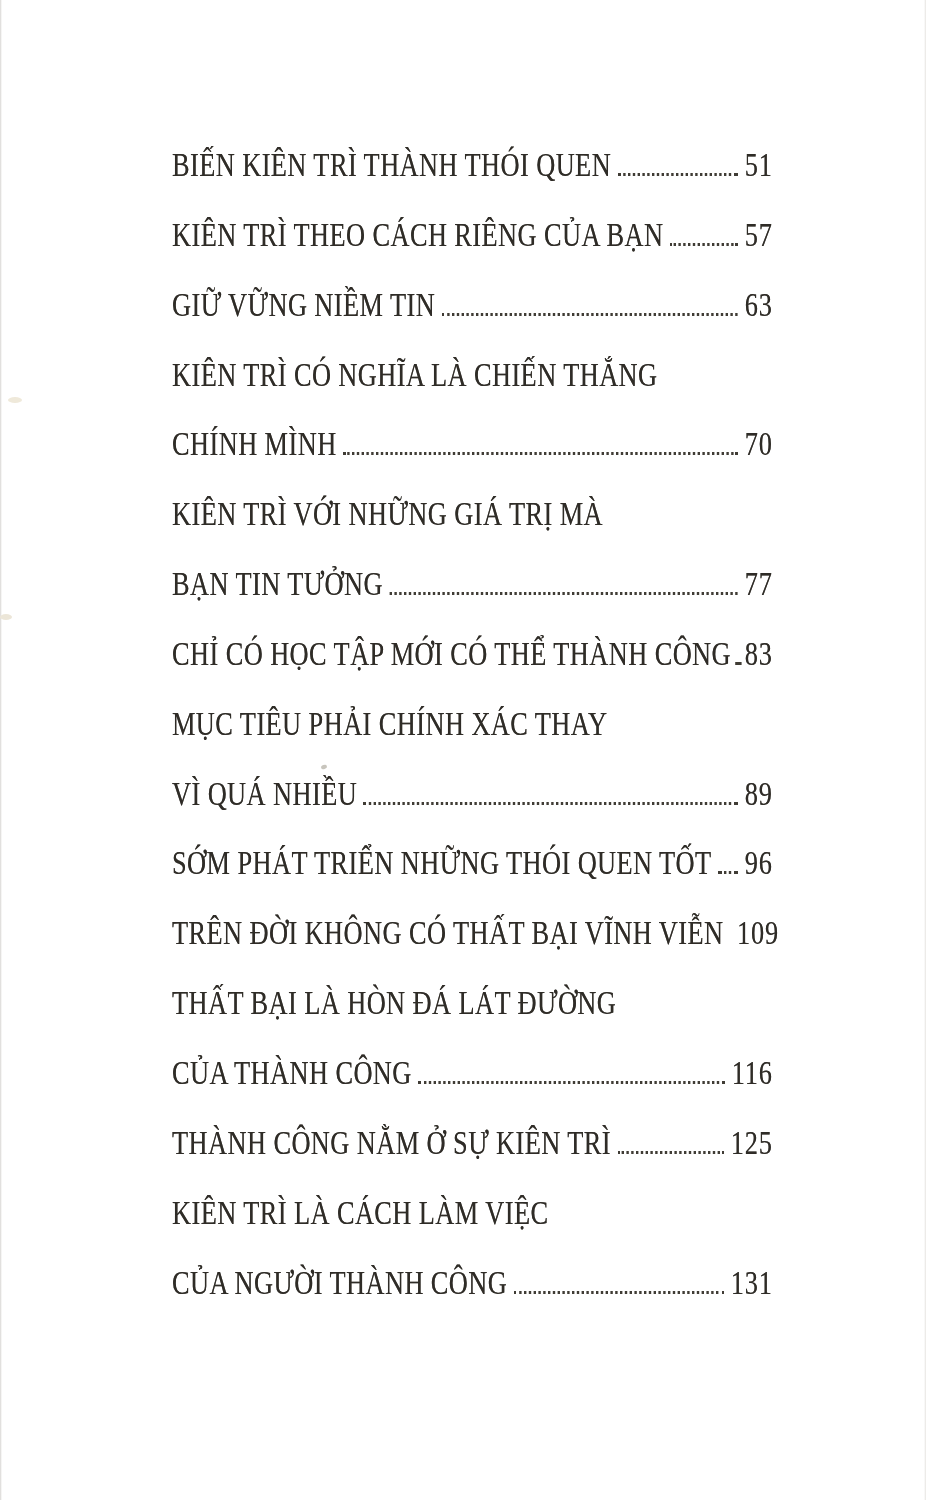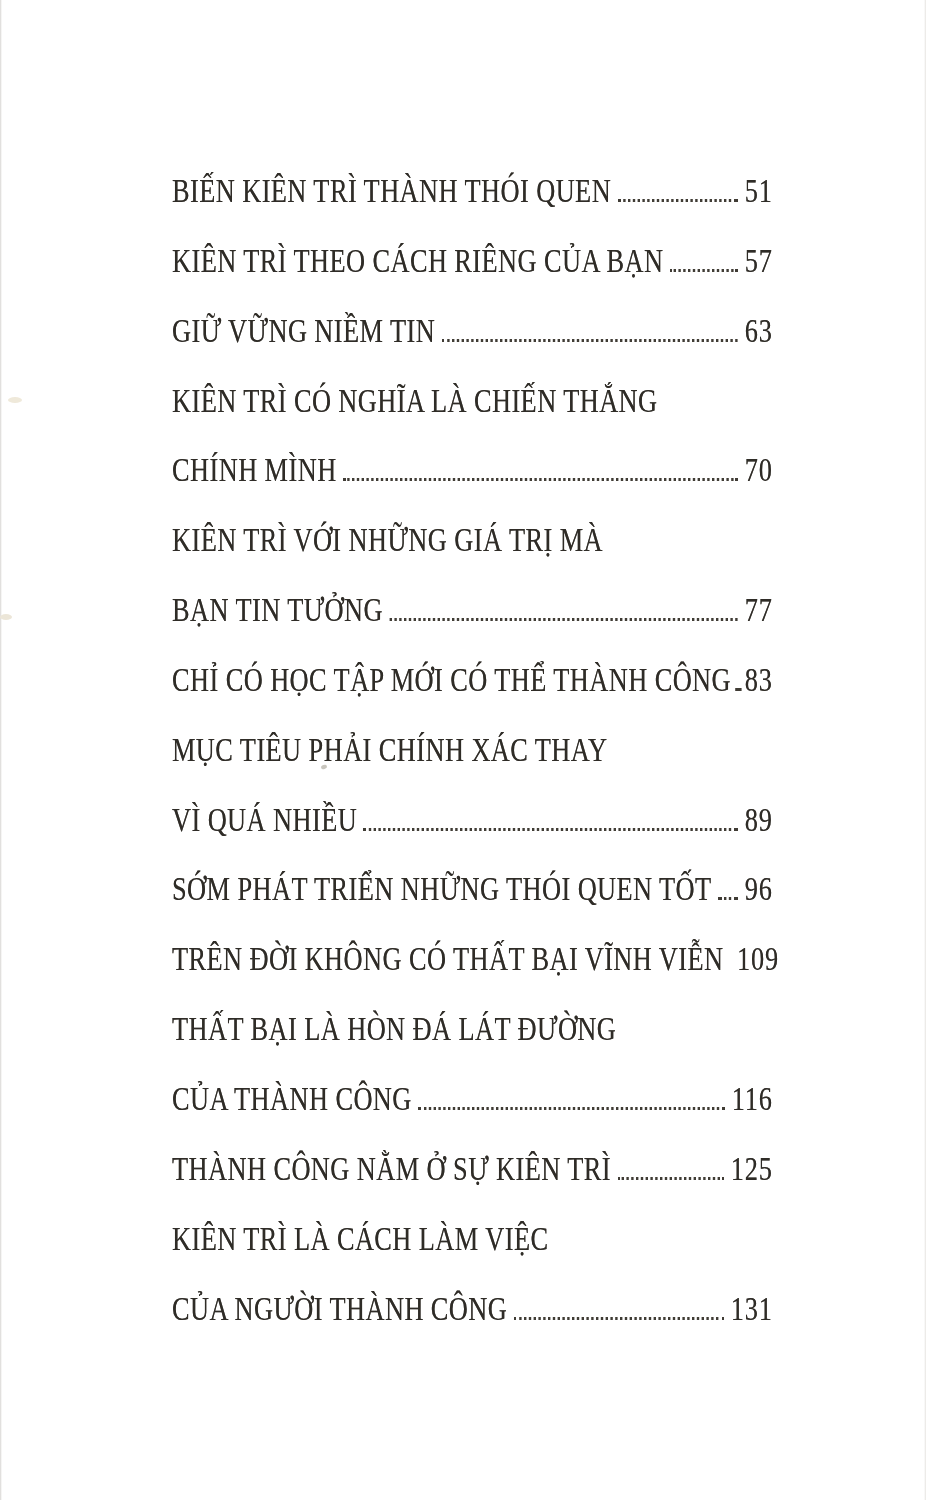--- a/index.html
+++ b/index.html
@@ -43,21 +43,20 @@
     background: #9a9587;
     opacity: .55;
     transform: rotate(-20deg);
   }
   
   .toc {
     position: absolute;
     left: 172px;
     top: 147px;
     width: 601px;
-    margin-top: 26px;
   }
   .row {
     width: 751px;               
     transform: scaleX(0.8);
     transform-origin: 0 0;
     height: 69.85px;
     display: flex;
     align-items: baseline;
     white-space: nowrap;
   }

